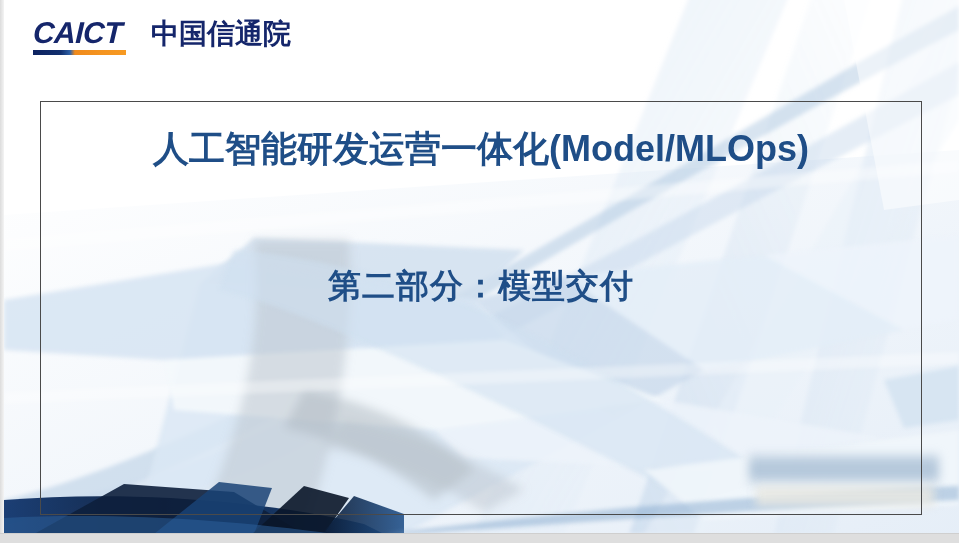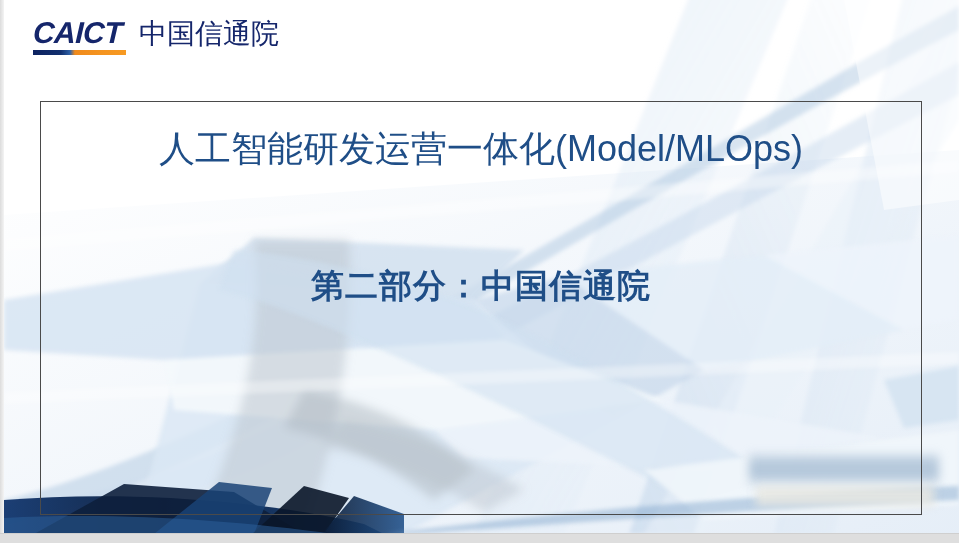--- a/index.html
+++ b/index.html
@@ -108,25 +108,25 @@
   .logo-underline {
     margin-top: 2px;
     height: 5px;
     width: 93px;
     background: linear-gradient(to right,
         #0d2260 0%, #12306f 30%, #2f62a8 40%,
         #f08a1c 45%, #f4931f 70%, #f79a22 100%);
   }
   .logo-cn {
     font-family: "Liberation Sans", sans-serif;
-    font-weight: normal;
+    font-weight: bold;
     font-size: 28px;
     line-height: 32px;
     color: #15266b;
-    margin-left: 13px;
+    margin-left: 25px;
     letter-spacing: 0px;
   }
 
   
   #content-frame {
     position: absolute;
     left: 36px;
     top: 101px;
     width: 882px;
     height: 414px;
@@ -139,21 +139,21 @@
   #title-block {
     position: absolute;
     left: 36px;
     top: 127px;
     width: 882px;
     text-align: center;
     z-index: 25;
   }
   .main-title {
     font-family: "Liberation Sans", sans-serif;
-    font-weight: normal;
+    font-weight: bold;
     font-size: 36px;
     line-height: 44px;
     color: #1f4e87;
     letter-spacing: 0px;
     white-space: nowrap;
   }
   .main-title.line2 {
     white-space: nowrap;
   }
   #subtitle-block {
@@ -304,21 +304,21 @@
       <div class="logo-cn">中国信通院</div>
     </div>
 
     <div id="content-frame"></div>
 
     <div id="title-block">
       <div class="main-title line1">人工智能研发运营一体化(Model/MLOps)</div>
     </div>
 
     <div id="subtitle-block">
-      <div class="sub-title">第二部分：中国信通院</div>
+      <div class="sub-title">第二部分：模型交付</div>
     </div>
 
   </div>
 
   <div class="edge-left"></div>
   <div class="edge-bottom"></div>
 
 </div>
 
 </body></html>

